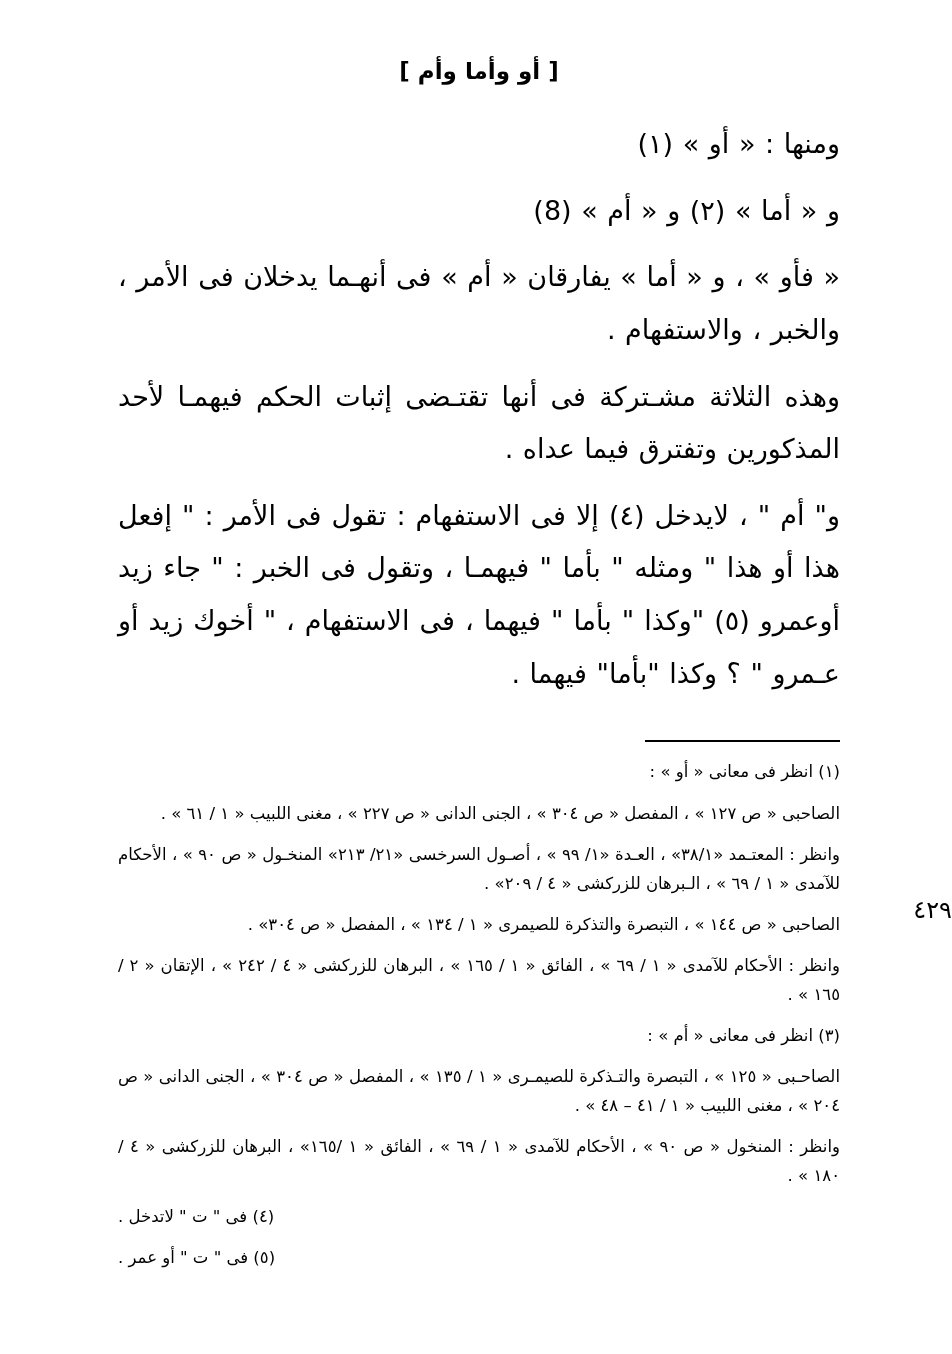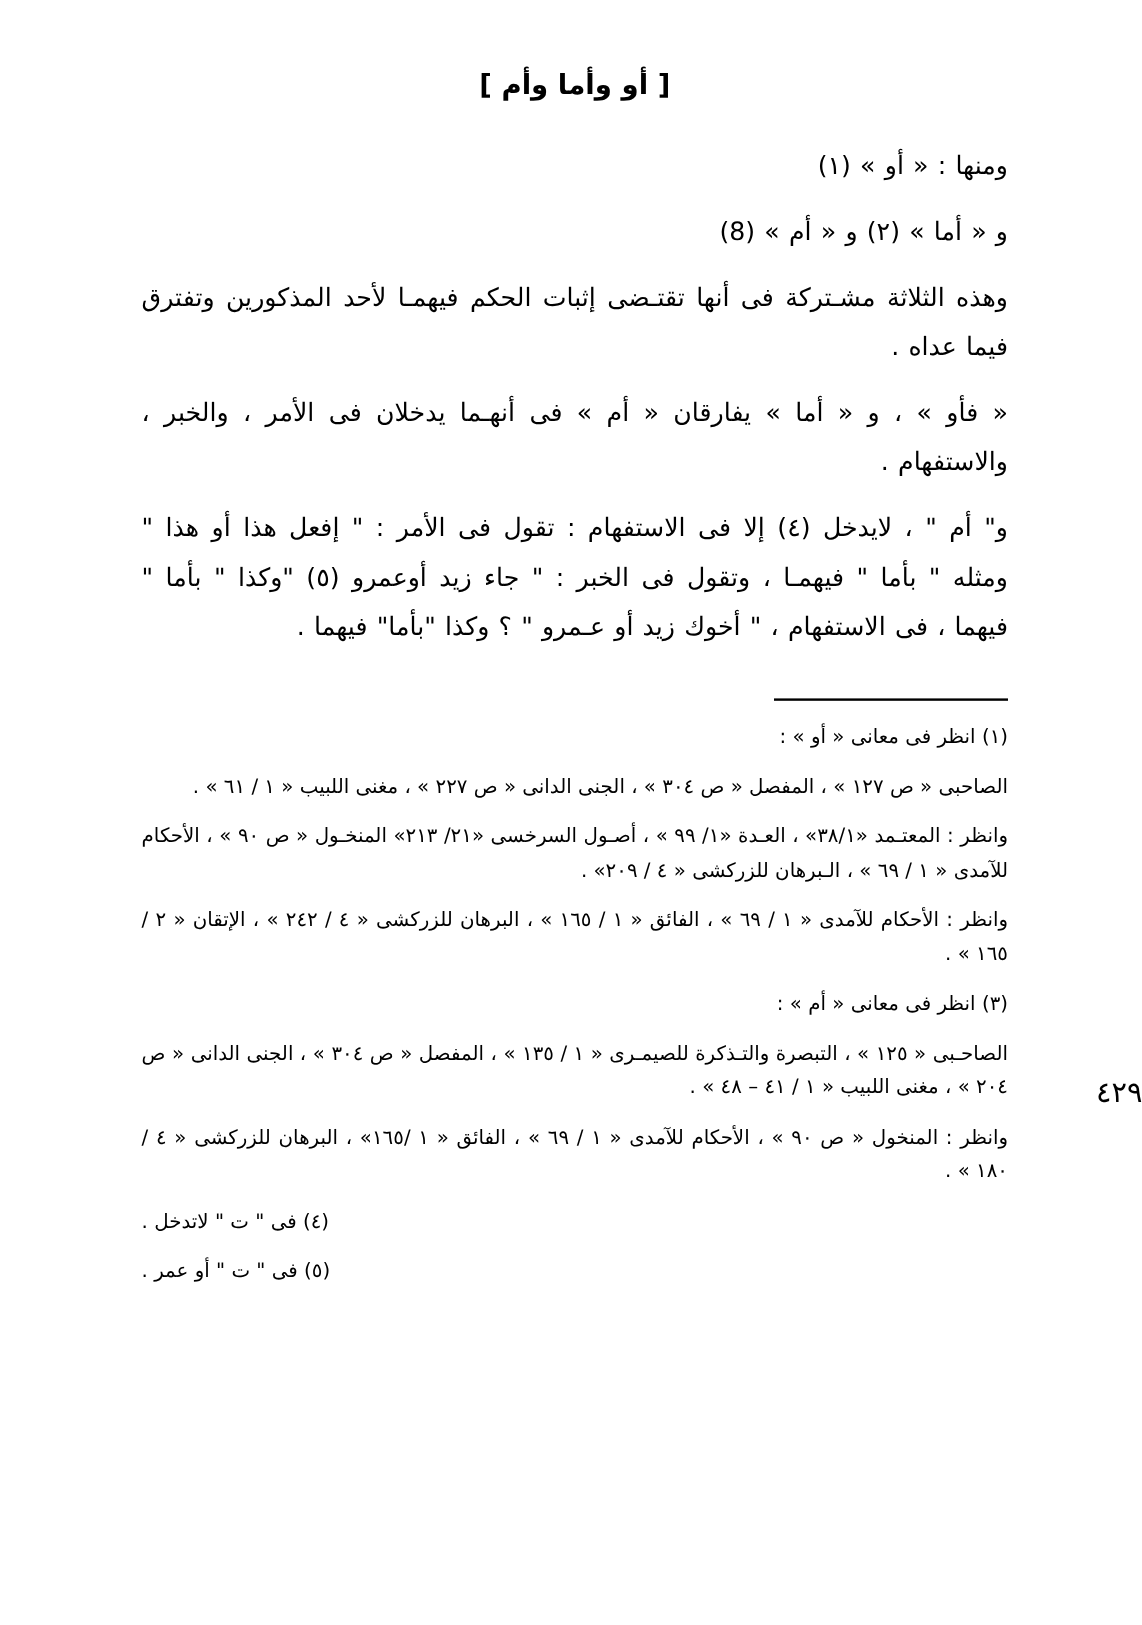--- a/index.html
+++ b/index.html
@@ -31,21 +31,21 @@
   }
   .heading {
     text-align: center;
     font-size: 23px;
     font-weight: bold;
     letter-spacing: 0.5px;
     margin: 0 0 34px 0;
     direction: rtl;
   }
   .body-par {
-    font-size: 21px;
+    font-size: 27px;
     line-height: 1.95;
     text-align: justify;
     text-align-last: right;
     direction: rtl;
     margin: 0 0 14px 0;
     word-spacing: 1px;
   }
   .short-line {
     text-align: right;
     text-align-last: right;
@@ -91,33 +91,34 @@
 <body>
 
 <div class="page">
 
   <div class="content">
 
     <h1 class="heading">[ أو وأما وأم ]</h1>
 
     <p class="body-par short-line">ومنها : « أو » (١)</p>
     <p class="body-par short-line">و « أما » (٢)  و « أم » (8)</p>
+    <p class="body-par">« فأو » ، و « أما » يفارقان « أم » فى أنهـما يدخلان فى الأمر ، والخبر ، والاستفهام .</p>
     <p class="body-par">وهذه الثلاثة مشـتركة فى أنها تقتـضى إثبات الحكم فيهمـا لأحد المذكورين وتفترق فيما عداه .</p>
-    <p class="body-par">« فأو » ، و « أما » يفارقان « أم » فى أنهـما يدخلان فى الأمر ، والخبر ، والاستفهام .</p>
     <p class="body-par">و" أم " ، لايدخل (٤) إلا فى الاستفهام : تقول فى الأمر : " إفعل هذا أو هذا " ومثله " بأما " فيهمـا ، وتقول فى الخبر : " جاء زيد أوعمرو (٥) "وكذا " بأما " فيهما ، فى الاستفهام ، " أخوك زيد أو عـمرو " ؟ وكذا "بأما" فيهما .</p>
 
     <div class="fn-rule"></div>
 
     <div class="fn-wrap">
       <div class="footnotes">
 
         <p class="fn fn-lead">(١) انظر فى معانى « أو » :</p>
         <p class="fn">الصاحبى « ص ١٢٧ » ، المفصل « ص ٣٠٤ » ، الجنى الدانى « ص ٢٢٧ » ، مغنى اللبيب « ١ / ٦١ » .</p>
         <p class="fn">وانظر : المعتـمد «٣٨/١» ، العـدة «١/ ٩٩ » ، أصـول السرخسى «٢١/ ٢١٣» المنخـول « ص ٩٠ » ، الأحكام للآمدى « ١ / ٦٩ » ، الـبرهان للزركشى « ٤ / ٢٠٩» .</p>
 
+        <p class="fn">الصاحبى « ص ١٤٤ » ، التبصرة والتذكرة للصيمرى « ١ / ١٣٤ » ، المفصل « ص ٣٠٤» .</p>
         <p class="fn">وانظر  : الأحكام للآمدى « ١ / ٦٩ » ، الفائق « ١ / ١٦٥ » ، البرهان للزركشى « ٤ / ٢٤٢ » ، الإتقان « ٢ / ١٦٥ » .</p>
 
         <p class="fn fn-lead">(٣) انظر فى معانى « أم » :</p>
         <p class="fn">الصاحـبى « ١٢٥ » ، التبصرة والتـذكرة للصيمـرى « ١ / ١٣٥ » ، المفصل « ص ٣٠٤ » ، الجنى الدانى « ص ٢٠٤ » ، مغنى اللبيب « ١ / ٤١ – ٤٨ » .</p>
         <p class="fn">وانظر : المنخول « ص ٩٠ » ، الأحكام للآمدى « ١ / ٦٩ » ، الفائق « ١ /١٦٥» ، البرهان للزركشى « ٤ / ١٨٠ » .</p>
 
         <p class="fn rtl-last">(٤) فى " ت "   لاتدخل .</p>
         <p class="fn rtl-last">(٥) فى " ت "  أو عمر .</p>
 
       </div>

